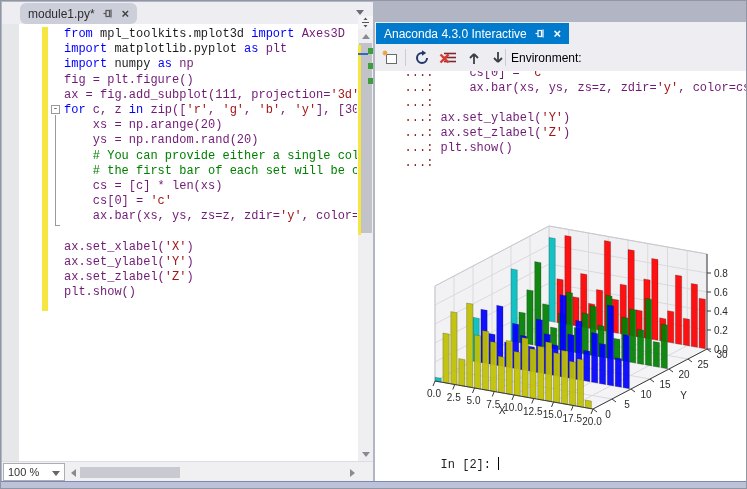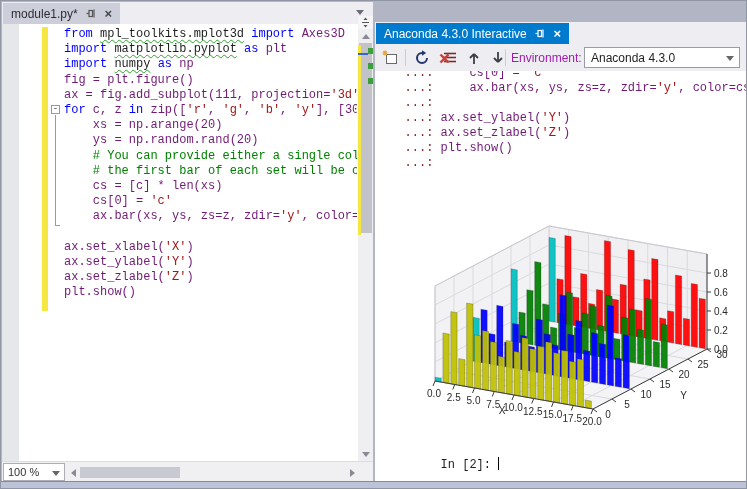--- a/index.html
+++ b/index.html
@@ -25,21 +25,21 @@
        border-left:4px solid transparent;border-right:4px solid transparent;
        border-top:5px solid #6a6d77;}
   
   #editor{position:absolute;left:0;top:22px;right:0;bottom:21px;background:#fff;overflow:hidden;}
   #bp-margin{position:absolute;left:0;top:0;bottom:0;width:17px;background:#e6e7e8;}
   #change-bar{position:absolute;left:40px;top:3px;width:6px;height:284px;background:#f5e642;}
   .codefont{font-family:"Liberation Mono","DejaVu Sans Mono",monospace;font-size:12px;line-height:15.2px;}
   #code-lines{position:absolute;left:62px;top:3px;right:16px;white-space:pre;overflow:hidden;}
   .code-line{height:15.2px;white-space:pre;}
   .kw{color:#0000ff;} .str{color:#a31515;} .com{color:#008000;} .pl{color:#701a75;}
-  .sqg{color:#1e1e1e;text-decoration:underline;text-decoration-style:wavy;
+  .sqg{color:#1e1e1e;text-decoration-style:wavy;
        text-decoration-color:#2da32d;text-decoration-thickness:1px;text-underline-offset:2px;}
   .prm{color:#8a2020;}
   #fold-box{position:absolute;left:49px;top:81px;width:9px;height:9px;border:1px solid #9a9a9a;
        background:#fff;font-size:9px;line-height:7px;text-align:center;color:#333;}
   #fold-line{position:absolute;left:53px;top:91px;width:1px;height:110px;background:#9a9a9a;}
   #fold-tick{position:absolute;left:53px;top:201px;width:5px;height:1px;background:#9a9a9a;}
   
   .vsb{position:absolute;right:0;width:15px;background:#efeff2;}
   .sb-btn{position:absolute;left:0;width:15px;height:14px;background:#efeff2;
        display:flex;align-items:center;justify-content:center;}
@@ -52,41 +52,41 @@
   .bottombar{position:absolute;left:0;right:0;bottom:0;height:21px;background:#f0f0f3;border-top:1px solid #dcdce2;}
   .zoom-combo{position:absolute;left:1px;top:1px;width:62px;height:18px;background:#fff;
        border:1px solid #adadb3;font-size:11px;color:#333;display:flex;align-items:center;padding:0 4px;}
   .zoom-combo .tri-down{position:absolute;right:4px;top:7px;border-top-color:#666;}
   .hsb-track{position:absolute;top:3px;height:15px;background:#f0f0f3;}
   .thumb-h{position:absolute;top:2px;height:11px;background:#c9cad1;}
   
   #toolbar{position:absolute;left:0;top:22px;right:0;height:27px;background:#eeeef2;}
   .tb-btn{position:absolute;top:3px;width:22px;height:22px;display:flex;align-items:center;justify-content:center;}
   .tb-sep{position:absolute;top:5px;width:1px;height:17px;background:#ccccd6;}
-  #env-label{position:absolute;left:136px;top:7px;font-size:12px;color:#a21caf;}
+  #env-label{position:absolute;left:136px;top:7px;font-size:12px;color:#000000;}
   #env-combo{position:absolute;left:209px;top:3px;width:156px;height:21px;background:#fff;
        border:1px solid #999ca8;font-size:12px;color:#1e1e1e;display:flex;align-items:center;padding:0 6px;}
   #env-combo .tri-down{position:absolute;right:5px;top:8px;border-top-color:#666;}
   
   #console{position:absolute;left:0;top:49px;right:0;bottom:21px;background:#fff;overflow:hidden;}
   #console-lines{position:absolute;left:8px;top:-5px;right:16px;overflow:hidden;}
   .console-line{height:15px;white-space:pre;}
   #repl-line{position:absolute;left:8px;top:371px;white-space:pre;color:#1e1e1e;}
   #caret{display:inline-block;width:1px;height:13px;background:#000;vertical-align:-2px;}
   #plot{position:absolute;left:36px;top:131px;}
   .bottom-strip{position:absolute;left:0;right:0;bottom:0;height:7px;background:#bcc3d8;border-top:1px solid #7e89ad;}
 </style>
 </head>
 <body>
 
 <div id="window">
 
   <div class="pane" id="left-pane">
     <div class="tabstrip">
-      <div class="tab inactive" style="left:1px;">
+      <div class="tab inactive" style="left:18px;border-radius:6px;">
         <span>module1.py*</span>
         <span class="ticon">
           <svg width="11" height="11" viewBox="0 0 11 11">
               <g stroke="#555" stroke-width="1.2" fill="none">
             <path d="M1.5 5.5 H4"></path>
                 <rect x="4" y="2.5" width="3.5" height="6"></rect>
                 <path d="M9 1.5 V9.5"></path>
               </g>
             </svg>
         </span>
@@ -198,24 +198,20 @@
             <path d="M7 14 V4 M7 4 L3 8 M7 4 L11 8" stroke="#3b3f46" stroke-width="1.8" fill="none"></path>
           </svg>
       </div>
       <div class="tb-btn" style="left:112px;">
         <svg width="14" height="16" viewBox="0 0 14 16">
             <path d="M7 2 V12 M7 12 L3 8 M7 12 L11 8" stroke="#3b3f46" stroke-width="1.8" fill="none"></path>
           </svg>
       </div>
       <div class="tb-sep" style="left:130px;"></div>
       <div id="env-label">Environment:</div>
-      <div id="env-combo">
-        <span>Anaconda 4.3.0</span>
-        <div class="tri-down"></div>
-      </div>
     </div>
 
     <div id="console" class="codefont">
       <div id="console-lines">
           <div class="console-line"><span class="prm">   ...: </span><span class="pl">    cs[0] = </span><span class="str">'c'</span></div>
           <div class="console-line"><span class="prm">   ...: </span><span class="pl">    ax.bar(xs, ys, zs=z, zdir=</span><span class="str">'y'</span><span class="pl">, color=cs, alpha=0.8)</span></div>
           <div class="console-line"><span class="prm">   ...: </span></div>
           <div class="console-line"><span class="prm">   ...: </span><span class="pl">ax.set_ylabel(</span><span class="str">'Y'</span><span class="pl">)</span></div>
           <div class="console-line"><span class="prm">   ...: </span><span class="pl">ax.set_zlabel(</span><span class="str">'Z'</span><span class="pl">)</span></div>
           <div class="console-line"><span class="prm">   ...: </span><span class="pl">plt.show()</span></div>

